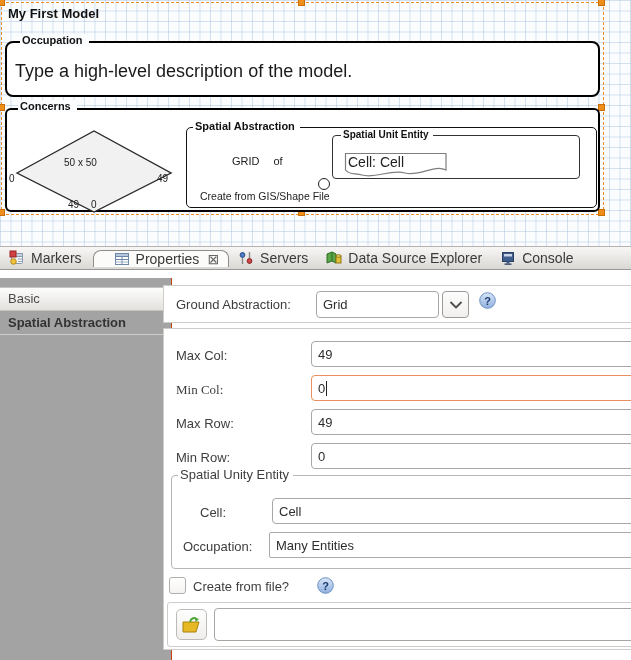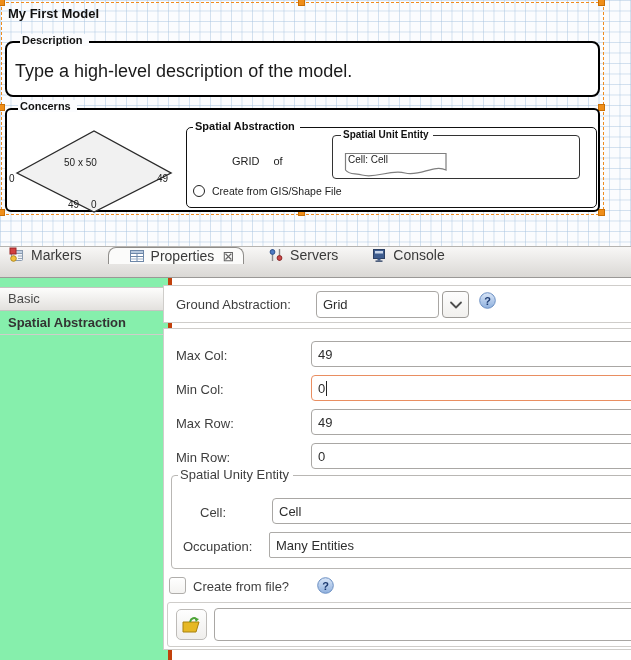--- a/index.html
+++ b/index.html
@@ -17,37 +17,37 @@
   .gbox{position:absolute;background:#fff;border:2px solid #000;border-radius:8px;box-sizing:border-box;}
   .gbox-legend{position:absolute;top:-9px;left:13px;background:#fbfcfe;padding:0 6px 0 2px;font-weight:bold;font-size:11px;color:#111;white-space:nowrap;}
   .desc-text{position:absolute;left:8px;top:18px;font-size:18px;color:#1a1a1a;}
   .inner-box{position:absolute;background:#fff;border:1.5px solid #111;border-radius:5px;box-sizing:border-box;}
   .inner-legend{position:absolute;top:-8px;left:6px;background:#fff;padding:0 5px 0 2px;font-weight:bold;font-size:11px;color:#111;white-space:nowrap;}
   .sue-box{position:absolute;background:#fff;border:1px solid #333;border-radius:4px;box-sizing:border-box;padding-left:48px;}
   .sue-legend{position:absolute;top:-7px;left:8px;background:#fff;padding:0 4px 0 2px;font-weight:bold;font-size:10px;color:#111;white-space:nowrap;}
   .small-lab{position:absolute;font-size:10px;color:#222;white-space:nowrap;}
   .grid-of{position:absolute;left:45px;top:27px;font-size:11px;color:#222;}
   .grid-of .of{margin-left:14px;}
-  .radio-row{position:absolute;left:6px;top:57px;display:flex;align-items:flex-end;}
+  .radio-row{position:absolute;left:6px;top:50px;display:flex;align-items:flex-end;flex-direction:column;}
   .radio-circle{width:10px;height:10px;border:1.5px solid #222;border-radius:50%;background:#fff;box-sizing:content-box;}
   .radio-lab{margin-left:7px;font-size:10.5px;color:#222;white-space:nowrap;}
-  .note-text{position:absolute;left:7px;top:3px;font-size:10px;color:#222;white-space:nowrap;}
+  .note-text{position:absolute;left:7px;top:3px;font-size:14px;color:#222;white-space:nowrap;}
 
   
-  #tabbar{position:absolute;left:0;top:246px;width:631px;height:32px;box-sizing:border-box;
+  #tabbar{position:absolute;left:0;top:246px;width:631px;height:24px;box-sizing:border-box;
     background:linear-gradient(#f8f7f6,#dad8d5);border-top:1px solid #b5b3b0;border-bottom:1px solid #9a9896;
-    display:flex;align-items:flex-start;gap:15px;}
+    display:flex;align-items:center;}
   .tab{display:flex;align-items:center;gap:6px;padding:0 9px;font-size:14px;color:#3a3a3a;cursor:default;white-space:nowrap;}
   .tab.selected{background:#fbfbfa;border:1px solid #8f8d8a;border-bottom:none;border-radius:8px 8px 0 0;margin-left:2px;padding-left:20px;}
   .tab .close{font-size:14px;color:#666;margin-left:2px;line-height:1;}
   .ticon{flex:0 0 auto;}
 
   
   #propview{position:absolute;left:0;top:278px;width:631px;height:382px;background:#fff;}
-  #sidebar{position:absolute;left:0;top:0;width:172px;height:382px;background:#86efac;border-right:4px solid #c2410c;box-sizing:border-box;}
+  #sidebar{position:absolute;left:0;top:0;width:172px;height:382px;background:#a3a3a3;border-right:1px solid #c2410c;box-sizing:border-box;}
   .side-item{height:22px;line-height:22px;padding-left:8px;font-size:13px;color:#4a4a4a;}
   .side-item.raised{margin-top:9px;background:linear-gradient(#fdfdfc,#e3e1de);border-top:1px solid #c6c4c1;border-bottom:1px solid #c6c4c1;}
   .side-item.selected{font-weight:bold;color:#333;border-bottom:1px solid #cfcdca;height:23px;line-height:23px;}
 
   .panel{position:absolute;background:#fff;border:1px solid #cfcdca;box-sizing:border-box;}
   .flabel{position:absolute;font-size:13px;color:#3e3e3e;white-space:nowrap;}
   .tfield{position:absolute;height:26px;border:1px solid #a9a7a4;border-radius:4px;background:#fff;
     font-family:"Liberation Sans",sans-serif;font-size:13px;color:#2e2e2e;padding:0 6px;box-sizing:border-box;outline:none;}
   .tfield.focused{border-color:#e98e61;}
   .combo-btn{position:absolute;width:27px;height:27px;border:1px solid #9d9b98;border-radius:4px;background:linear-gradient(#fdfdfd,#f1f0ee);
@@ -71,21 +71,21 @@
     <div class="handle" style="left:-2px;top:-1px;"></div>
     <div class="handle" style="left:298px;top:-1px;"></div>
     <div class="handle" style="left:598px;top:-1px;"></div>
     <div class="handle" style="left:-2px;top:104px;"></div>
     <div class="handle" style="left:598px;top:104px;"></div>
     <div class="handle" style="left:-2px;top:209px;"></div>
     <div class="handle" style="left:298px;top:209px;"></div>
     <div class="handle" style="left:598px;top:209px;"></div>
 
     <div class="gbox" style="left:5px;top:41px;width:595px;height:56px;">
-      <div class="gbox-legend">Description</div>
+      <div class="gbox-legend">Occupation</div>
       <div class="desc-text">Type a high-level description of the model.</div>
     </div>
 
     <div class="gbox" style="left:5px;top:108px;width:595px;height:104px;border-width:2.5px;border-radius:6px;">
       <div class="gbox-legend" style="left:11px;top:-10px;">Concerns</div>
 
       <svg width="170" height="92" style="position:absolute;left:2px;top:14px;">
         <polygon points="8,49 85,7 162,49 85,88" fill="#f1f1f1" stroke="#2a2a2a" stroke-width="1.4"></polygon>
       </svg>
       <span class="small-lab" style="left:57px;top:47px;">50 x 50</span>
@@ -144,20 +144,29 @@
     <div class="tab">
       <svg class="ticon" width="16" height="16">
         <line x1="4.5" y1="2" x2="4.5" y2="14" stroke="#8a8a8a" stroke-width="1.4"></line>
         <line x1="11.5" y1="2" x2="11.5" y2="14" stroke="#8a8a8a" stroke-width="1.4"></line>
         <circle cx="4.5" cy="5" r="2.4" fill="#4d7cc4" stroke="#2c4f8c"></circle>
         <circle cx="11.5" cy="11" r="2.4" fill="#cc4848" stroke="#8c2525"></circle>
       </svg>
       <span>Servers</span>
     </div>
 
+    <div class="tab">
+      <svg class="ticon" width="16" height="16">
+        <polygon points="1,4 6,2 10,4 10,13 6,11 1,13" fill="#5aa648" stroke="#2e6e23"></polygon>
+        <line x1="6" y1="2" x2="6" y2="11" stroke="#2e6e23"></line>
+        <rect x="10" y="6" width="5" height="7" fill="#e3c23a" stroke="#8f7714"></rect>
+        <ellipse cx="12.5" cy="6" rx="2.5" ry="1.3" fill="#f0d666" stroke="#8f7714"></ellipse>
+      </svg>
+      <span>Data Source Explorer</span>
+    </div>
 
 
     <div class="tab">
       <svg class="ticon" width="16" height="16">
         <rect x="2.5" y="2.5" width="11" height="9" fill="#3e5c8e" stroke="#2b3f63"></rect>
         <rect x="4" y="4" width="8" height="2.5" fill="#c9d6ea"></rect>
         <rect x="6.5" y="11.5" width="3" height="2" fill="#3e5c8e"></rect>
         <rect x="4.5" y="13.5" width="7" height="1.3" fill="#2b3f63"></rect>
       </svg>
       <span>Console</span>
@@ -189,21 +198,21 @@
         <circle cx="8.5" cy="8.5" r="7.8" fill="url(#hg1)" stroke="#6b8fc2"></circle>
         <text x="8.5" y="12.5" text-anchor="middle" font-size="11" font-weight="bold" fill="#1c3a70" font-family="Liberation Sans, sans-serif">?</text>
       </svg>
     </div>
 
     <div class="panel" style="left:163px;top:50px;width:500px;height:322px;">
 
       <span class="flabel" style="left:12px;top:19px;">Max Col:</span>
       <input class="tfield" style="left: 147px; top: 12px; width: 345px;" value="49">
 
-      <span class="flabel" style="left:12px;top:53px;">Min Col:</span>
+      <span class="flabel" style="left:12px;top:53px;font-family:Liberation Serif, serif;">Min Col:</span>
       <input class="tfield focused" style="left: 147px; top: 46px; width: 345px;" value="0">
       <div class="caret" style="left:162px;top:52px;"></div>
 
       <span class="flabel" style="left:12px;top:87px;">Max Row:</span>
       <input class="tfield" style="left: 147px; top: 80px; width: 345px;" value="49">
 
       <span class="flabel" style="left:12px;top:121px;">Min Row:</span>
       <input class="tfield" style="left: 147px; top: 114px; width: 345px;" value="0">
 
       <div class="fieldset" style="left:7px;top:146px;width:485px;height:94px;">

